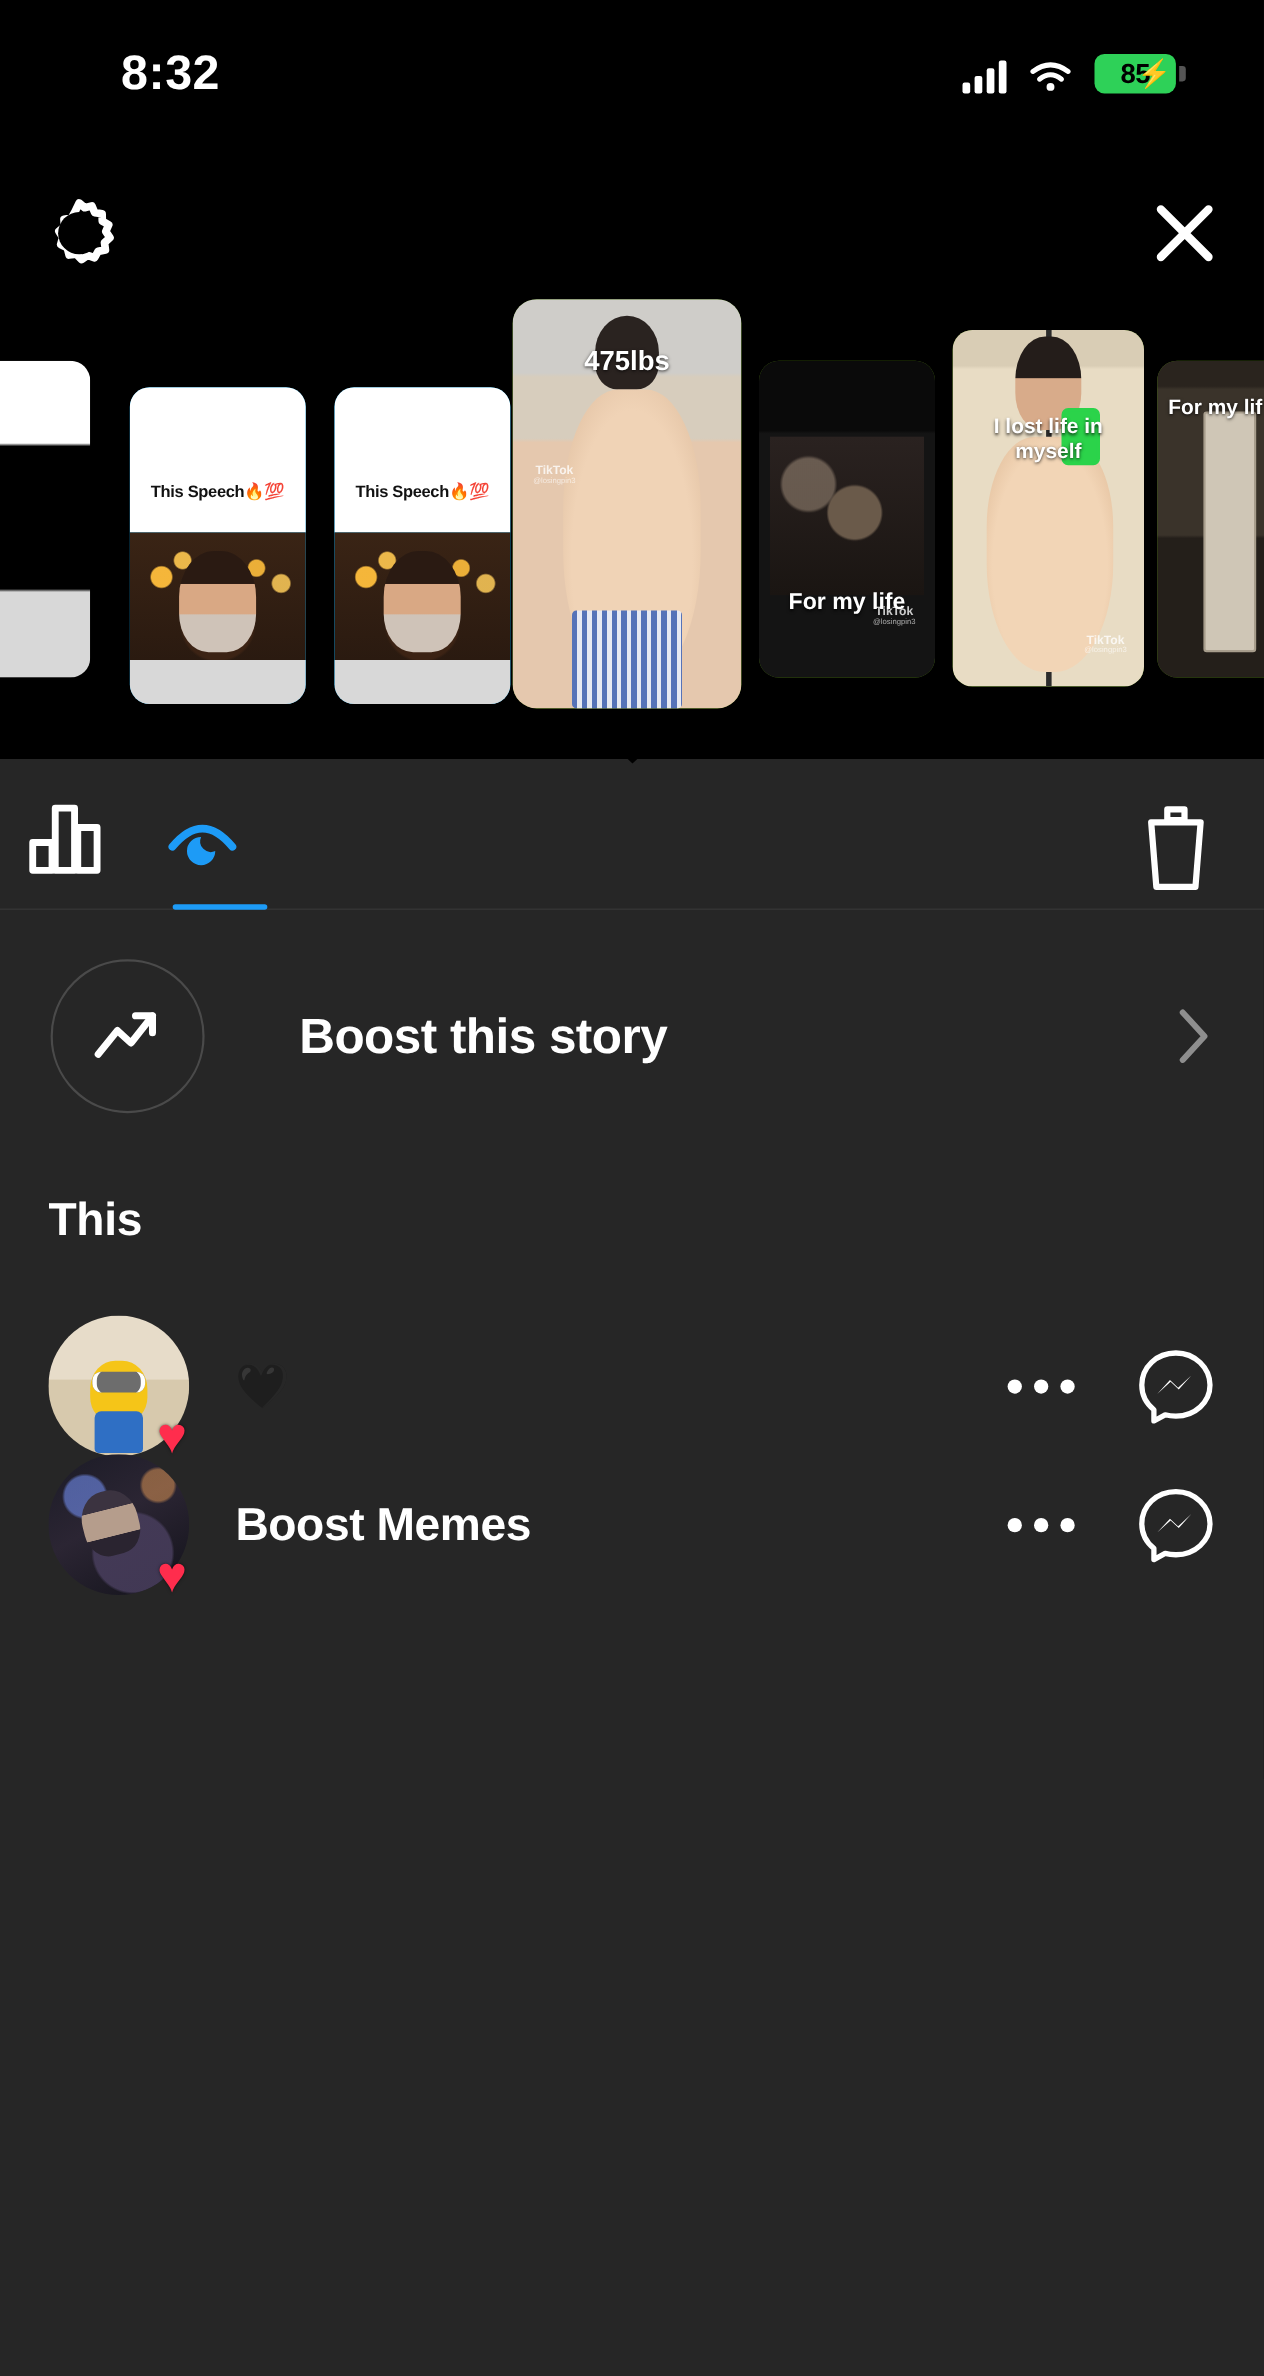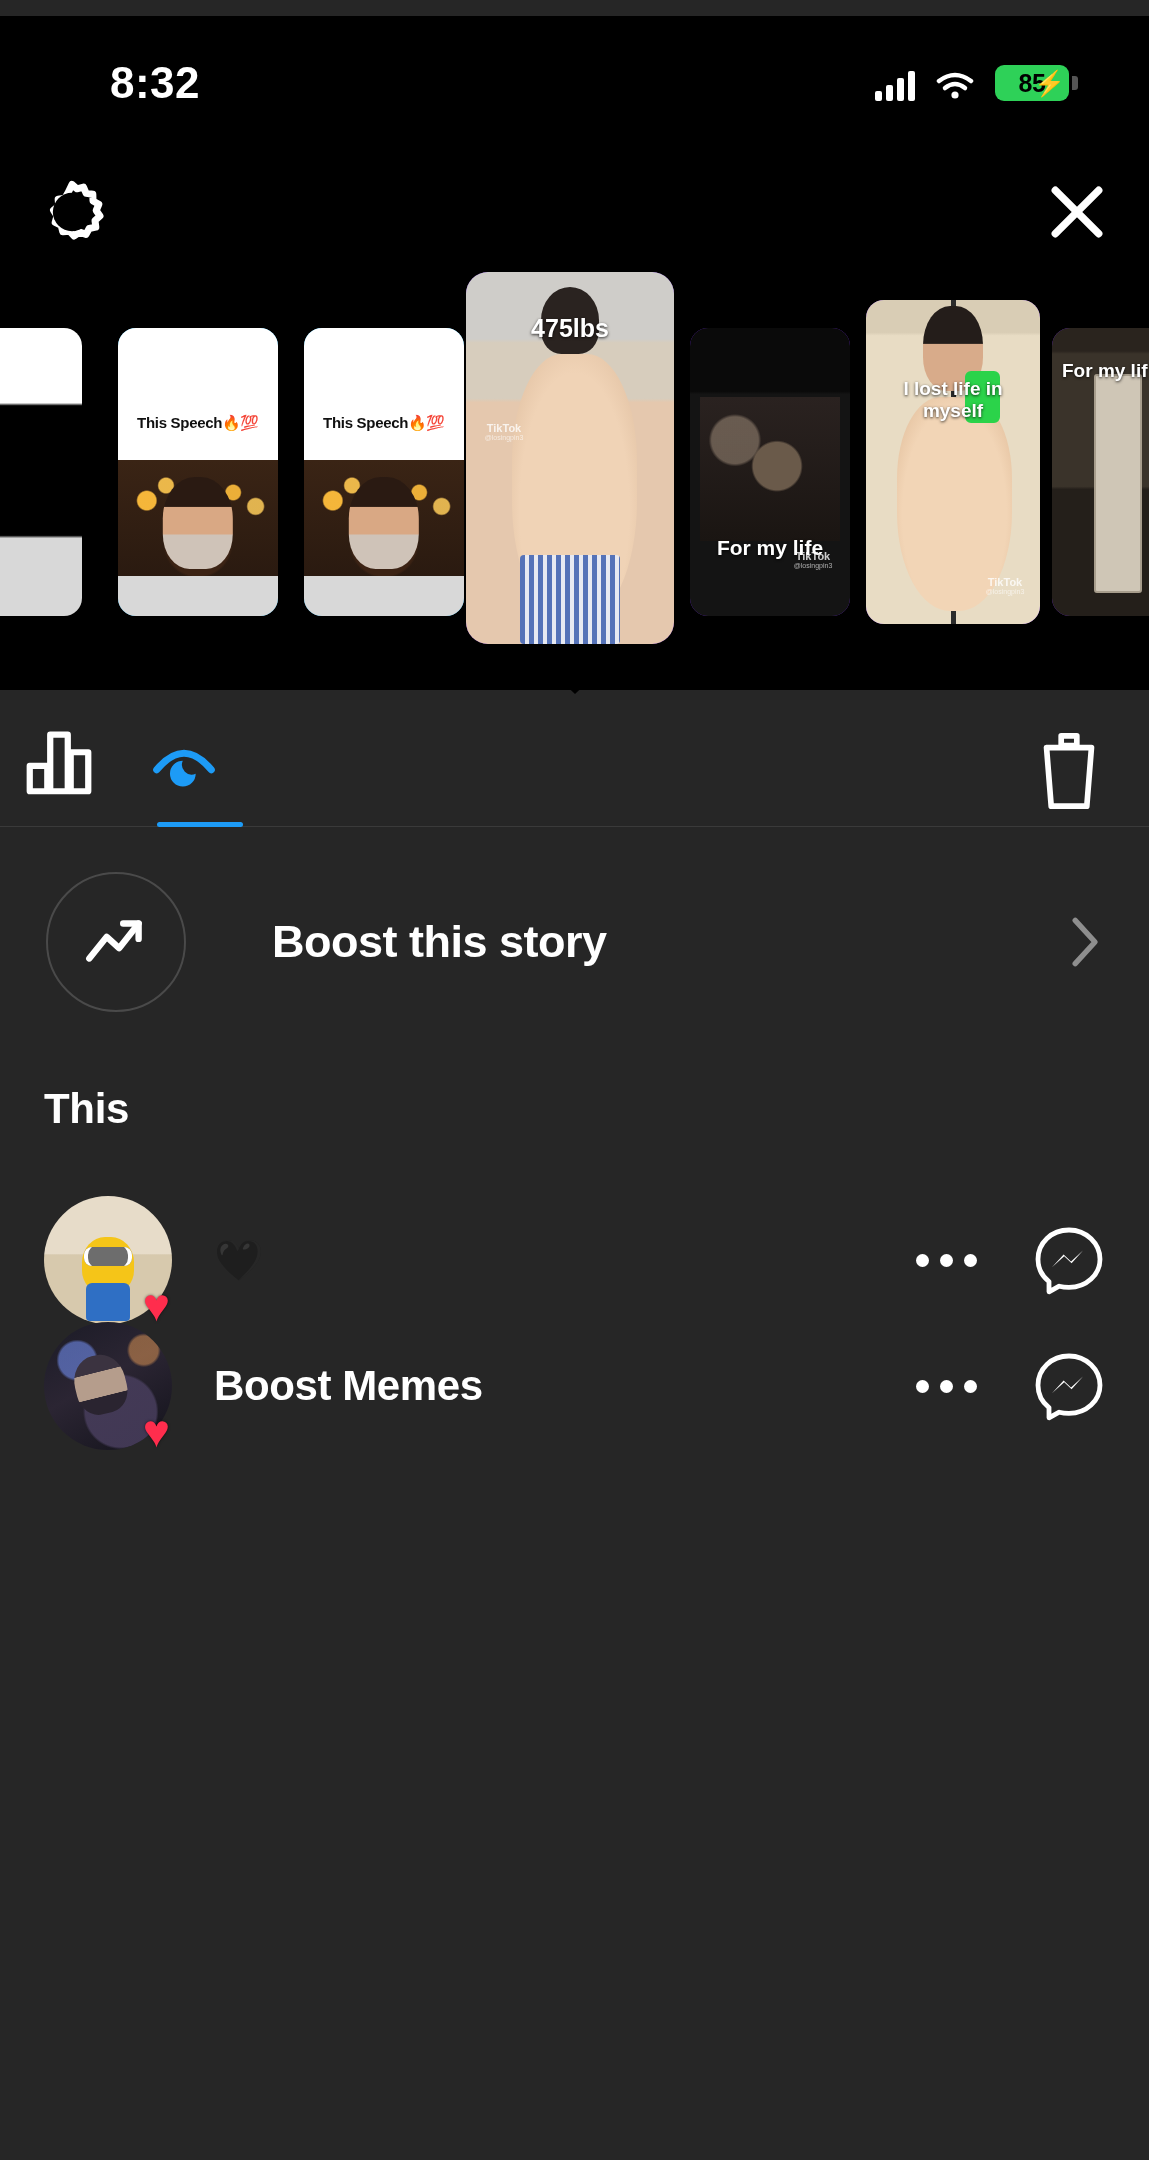--- a/index.html
+++ b/index.html
@@ -8,21 +8,21 @@
     background:#000;
     font-family:"Liberation Sans", sans-serif;
     overflow:hidden;
   }
   #screen { position:relative; width:1149px; height:2160px; background:#262626; }
 
   
   .statusbar {
     position:absolute; top:0; left:0; width:1149px; height:120px;
     background:#000; display:flex; align-items:center;
-    justify-content:space-between; padding:0 60px;margin-top:16px;
+    justify-content:space-between; padding:0 60px;
   }
   .status-time {
     color:#fff; font-size:44px; font-weight:700; letter-spacing:0.5px;
     margin-left:50px; margin-top:14px;
   }
   .status-right { display:flex; align-items:flex-end; gap:20px; margin-top:14px; margin-right:20px;}
   .signal { display:flex; align-items:flex-end; gap:4px; height:30px; }
   .signal i { display:block; width:7px; background:#fff; border-radius:2px; }
   .signal i:nth-child(1){height:10px;}
   .signal i:nth-child(2){height:16px;}
@@ -47,39 +47,39 @@
   }
   .gear-btn { position:absolute; left:32px; top:52px; width:80px; height:80px; }
   .close-btn { position:absolute; right:32px; top:52px; width:80px; height:80px; }
 
   
   .carousel {
     position:absolute; top:152px; left:0; width:1149px; height:400px;
   }
   .thumb {
     position:absolute; border-radius:18px; overflow:hidden;
-    background:#6d28d9; top:56px; height:288px; width:160px;
+    background:#4d7c0f; top:56px; height:288px; width:160px;
   }
   .thumb.selected {
     top:0; height:372px; width:208px; border-radius:22px;
   }
   .thumb .ov {
     position:absolute; left:0; right:0; text-align:center;
     color:#fff; font-size:21px; font-weight:600;
     text-shadow:0 1px 3px rgba(0,0,0,.8); padding:0 6px;
     line-height:1.15;
   }
   .tiktok-wm {
     position:absolute; color:rgba(255,255,255,.78);
     font-size:11px; font-weight:700; text-align:center; line-height:1.1;
   }
   .tiktok-wm small { display:block; font-size:7px; font-weight:400; opacity:.8; }
 
   
-  .speech { background:#0ea5e9; }
+  .speech { background:#0ea5e9;margin-top:24px; }
   .speech .white-top { position:absolute; top:0; left:0; right:0; height:46%; background:#fff; }
   .speech .cap {
     position:absolute; top:30%; left:0; right:0; text-align:center;
     font-size:15px; font-weight:700; color:#111; letter-spacing:-0.3px;
   }
   .speech .photo {
     position:absolute; top:46%; left:0; right:0; height:40%;
     background:
       radial-gradient(circle at 18% 35%, rgba(255,190,60,.95) 0 6%, transparent 7%),
       radial-gradient(circle at 30% 22%, rgba(255,200,80,.9) 0 5%, transparent 6%),

